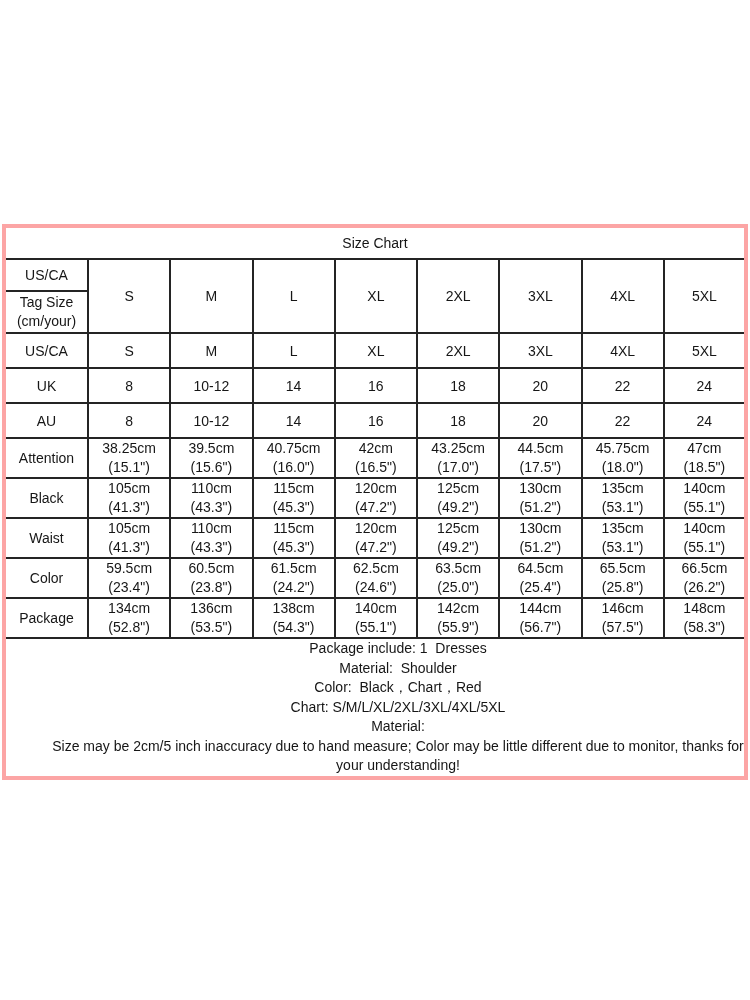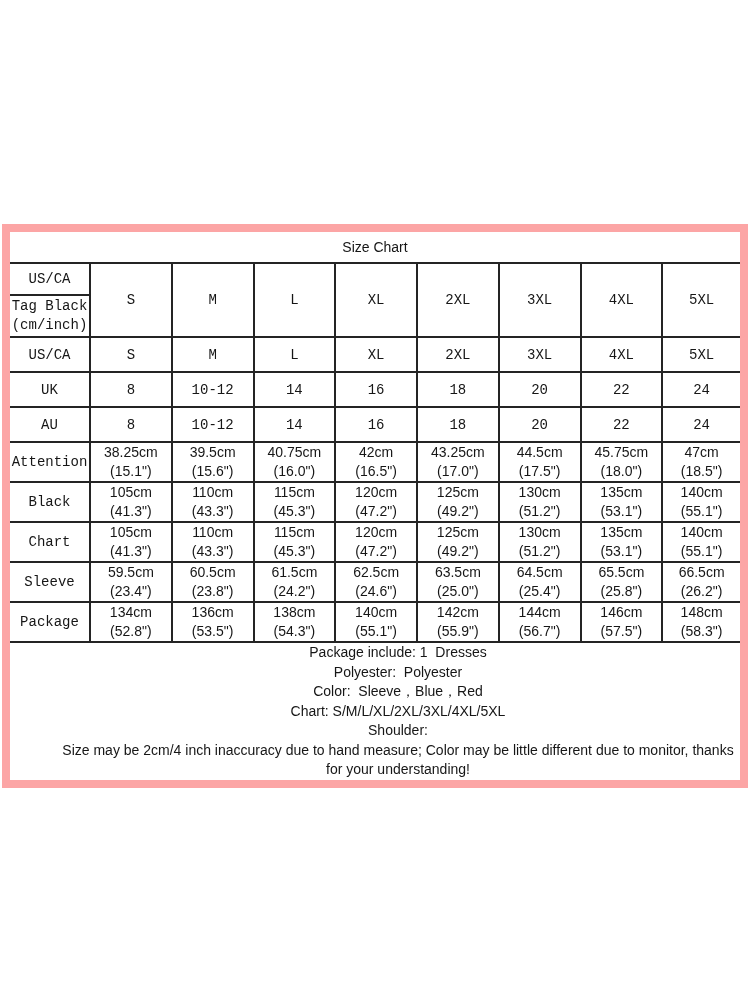--- a/index.html
+++ b/index.html
@@ -8,33 +8,33 @@
     background: #ffffff;
     overflow: hidden;
     font-family: "Liberation Sans", sans-serif;
   }
   .chart-area { padding-top: 224px; }
   table.sizechart {
     border-collapse: collapse;
     table-layout: fixed;
     width: 746px;
     margin: 0 2px;
-    border: 8px solid #fca5a5;
+    border: 4px solid #fca5a5;
     color: #161616;
   }
   table.sizechart td {
     border: 2px solid #242424;
     text-align: center;
     vertical-align: middle;
     padding: 0;
     font-size: 14px;
     line-height: 18px;
     background: #ffffff;
   }
-  td.g { background: #a9bdb7; font-family: Liberation Mono, monospace; }
+  td.g { background: #a9bdb7; }
   td.title-cell { height: 30px; font-size: 15px; background: #ffffff; }
   tr.hdr-row1 td { height: 30px; }
   tr.hdr-row2 td { height: 40px; }
   tr.size-row td { height: 33px; }
   tr.meas-row td { height: 38px; }
   .two-line div { line-height: 19px; }
   td.footer-cell {
     text-align: left;
     vertical-align: top;
     padding: 1px 4px 4px 4px;
@@ -74,22 +74,22 @@
         <td class="g" rowspan="2">M</td>
         <td class="g" rowspan="2">L</td>
         <td class="g" rowspan="2">XL</td>
         <td class="g" rowspan="2">2XL</td>
         <td class="g" rowspan="2">3XL</td>
         <td class="g" rowspan="2">4XL</td>
         <td class="g" rowspan="2">5XL</td>
       </tr>
       <tr class="hdr-row2">
         <td class="g two-line">
-          <div>Tag Black</div>
-          <div>(cm/inch)</div>
+          <div>Tag Size</div>
+          <div>(cm/your)</div>
         </td>
       </tr>
 
       <tr class="size-row">
         <td class="g">US/CA</td>
         <td class="g">S</td>
         <td class="g">M</td>
         <td class="g">L</td>
         <td class="g">XL</td>
         <td class="g">2XL</td>
@@ -184,21 +184,21 @@
         <td class="two-line">
             <div>135cm</div>
             <div>(53.1")</div>
           </td>
         <td class="two-line">
             <div>140cm</div>
             <div>(55.1")</div>
           </td>
       </tr>
       <tr class="meas-row">
-        <td class="g">Chart</td>
+        <td class="g">Waist</td>
         <td class="two-line">
             <div>105cm</div>
             <div>(41.3")</div>
           </td>
         <td class="two-line">
             <div>110cm</div>
             <div>(43.3")</div>
           </td>
         <td class="two-line">
             <div>115cm</div>
@@ -219,21 +219,21 @@
         <td class="two-line">
             <div>135cm</div>
             <div>(53.1")</div>
           </td>
         <td class="two-line">
             <div>140cm</div>
             <div>(55.1")</div>
           </td>
       </tr>
       <tr class="meas-row">
-        <td class="g">Sleeve</td>
+        <td class="g">Color</td>
         <td class="two-line">
             <div>59.5cm</div>
             <div>(23.4")</div>
           </td>
         <td class="two-line">
             <div>60.5cm</div>
             <div>(23.8")</div>
           </td>
         <td class="two-line">
             <div>61.5cm</div>
@@ -292,22 +292,22 @@
           </td>
         <td class="two-line">
             <div>148cm</div>
             <div>(58.3")</div>
           </td>
       </tr>
 
       <tr>
         <td class="footer-cell" colspan="9">
           <div class="footer-line">Package include: 1  Dresses</div>
-          <div class="footer-line">Polyester:  Polyester</div>
-          <div class="footer-line">Color:  Sleeve，Blue，Red</div>
+          <div class="footer-line">Material:  Shoulder</div>
+          <div class="footer-line">Color:  Black，Chart，Red</div>
           <div class="footer-line">Chart: S/M/L/XL/2XL/3XL/4XL/5XL</div>
-          <div class="footer-line">Shoulder:</div>
-          <div class="footer-line">Size may be 2cm/4 inch inaccuracy due to hand measure; Color may be little different due to monitor, thanks for your understanding!</div>
+          <div class="footer-line">Material:</div>
+          <div class="footer-line">Size may be 2cm/5 inch inaccuracy due to hand measure; Color may be little different due to monitor, thanks for your understanding!</div>
         </td>
       </tr>
     </tbody>
   </table>
 </div>
 
 </body></html>

